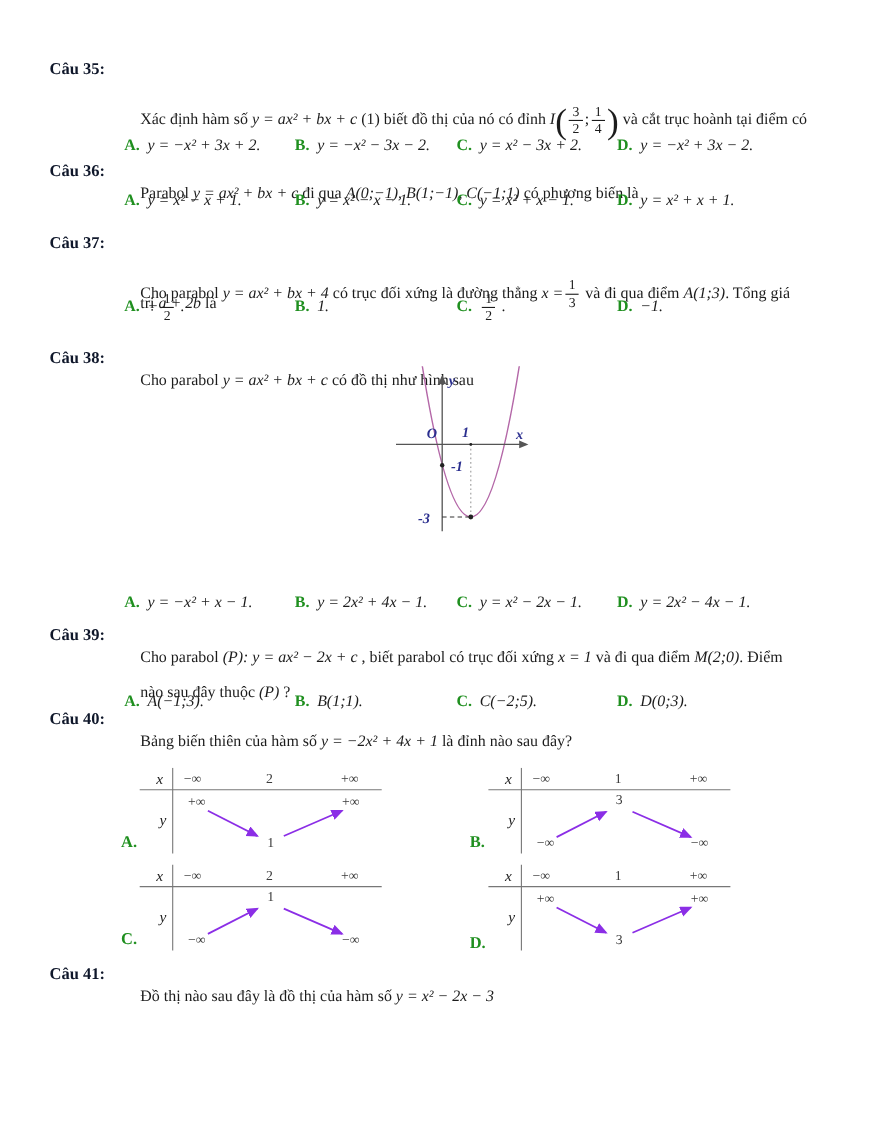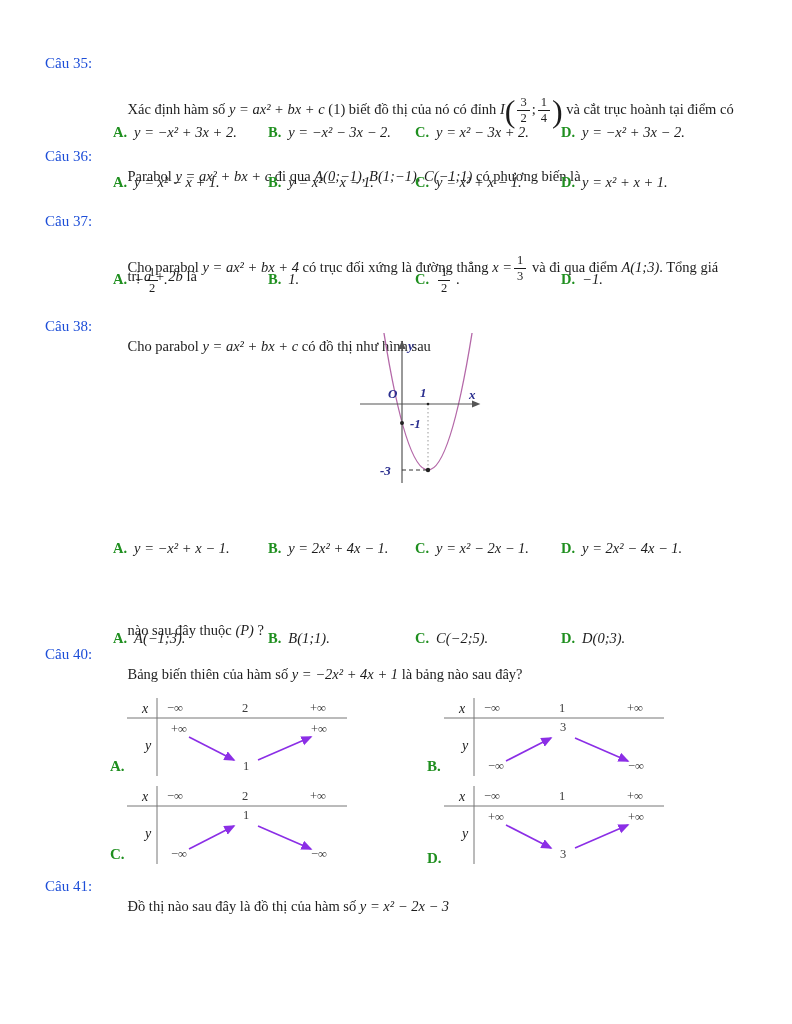--- a/index.html
+++ b/index.html
@@ -1,20 +1,20 @@
 <!DOCTYPE html>
 <html><head>
 <meta charset="utf-8">
 <style>
   html,body{margin:0;padding:0;background:#e8e8e8;}
   .page{position:relative;width:792px;height:1024px;background:#ffffff;margin:0 auto;
         font-family:"Liberation Serif",serif;font-size:14.5px;color:#1c1c1c;overflow:hidden;}
   .line{position:absolute;left:113px;width:660px;line-height:20px;white-space:pre;}
   .line.tall{height:46px;line-height:46px;}
-  .qlabel{position:absolute;left:-68px;top:0;color:#1d4ed8;font-weight:normal;font-size:15px;white-space:pre;}
+  .qlabel{position:absolute;left:-68px;top:0;color:#0f172a;font-weight:bold;font-size:15px;white-space:pre;}
   .F{font-style:italic;}
   .T{font-style:normal;}
   .frac{display:inline-flex;flex-direction:column;align-items:center;vertical-align:middle;margin:0 2px;}
   .frac .num,.frac .den{display:block;font-size:12.5px;line-height:15px;padding:0 3px;font-style:normal;}
   .frac .num{border-bottom:1px solid #1c1c1c;}
   .bigp{font-size:32px;font-weight:400;vertical-align:middle;font-style:normal;line-height:1;}
   .ansrow{position:absolute;left:0;width:792px;line-height:20px;}
   .ansrow.tall{height:46px;line-height:46px;}
   .opt{position:absolute;white-space:pre;}
   .opt .L{color:#1f8f1f;font-weight:bold;margin-right:7px;}
@@ -90,32 +90,35 @@
     <text x="38" y="142" class="gl">-3</text>
   </svg>
 
   <div class="ansrow" style="top:538px">
     <span class="opt" style="left:113px"><b class="L">A.</b><i class="F">y = −x² + x − 1.</i></span>
     <span class="opt" style="left:268px"><b class="L">B.</b><i class="F">y = 2x² + 4x − 1.</i></span>
     <span class="opt" style="left:415px"><b class="L">C.</b><i class="F">y = x² − 2x − 1.</i></span>
     <span class="opt" style="left:561px"><b class="L">D.</b><i class="F">y = 2x² − 4x − 1.</i></span>
   </div>
 
+  <div class="line" style="top:568px">
+    <b class="qlabel">Câu 39:</b><span class="T">Cho parabol </span><span class="F">(P): y = ax² − 2x + c</span><span class="T"> , biết parabol có trục đối xứng </span><span class="F">x = 1</span><span class="T"> và đi qua điểm </span><span class="F">M(2;0)</span><span class="T">. Điểm</span>
+  </div>
   <div class="line" style="top:600px">
     <span class="T">nào sau đây thuộc </span><span class="F">(P)</span><span class="T"> ?</span>
   </div>
   <div class="ansrow" style="top:628px">
     <span class="opt" style="left:113px"><b class="L">A.</b><i class="F">A(−1;3).</i></span>
     <span class="opt" style="left:268px"><b class="L">B.</b><i class="F">B(1;1).</i></span>
     <span class="opt" style="left:415px"><b class="L">C.</b><i class="F">C(−2;5).</i></span>
     <span class="opt" style="left:561px"><b class="L">D.</b><i class="F">D(0;3).</i></span>
   </div>
 
   <div class="line" style="top:644px">
-    <b class="qlabel">Câu 40:</b><span class="T">Bảng biến thiên của hàm số </span><span class="F">y = −2x² + 4x + 1</span><span class="T"> là bảng nào sau đây?</span>
+    <b class="qlabel">Câu 40:</b><span class="T">Bảng biến thiên của hàm số </span><span class="F">y = −2x² + 4x + 1</span><span class="T"> là đỉnh nào sau đây?</span>
   </div>
 
   <svg class="vtable" style="left:115px;top:698px" width="235" height="80" viewBox="0 0 235 80">
     <defs>
         <marker id="arA" markerWidth="8" markerHeight="8" refX="6" refY="3" orient="auto">
           <path d="M0,0 L7,3 L0,6 Z" fill="#8b2ee6"></path>
         </marker>
       </defs>
     <line x1="12" y1="20" x2="232" y2="20" class="tl"></line>
     <line x1="42" y1="0" x2="42" y2="78" class="tl"></line>

